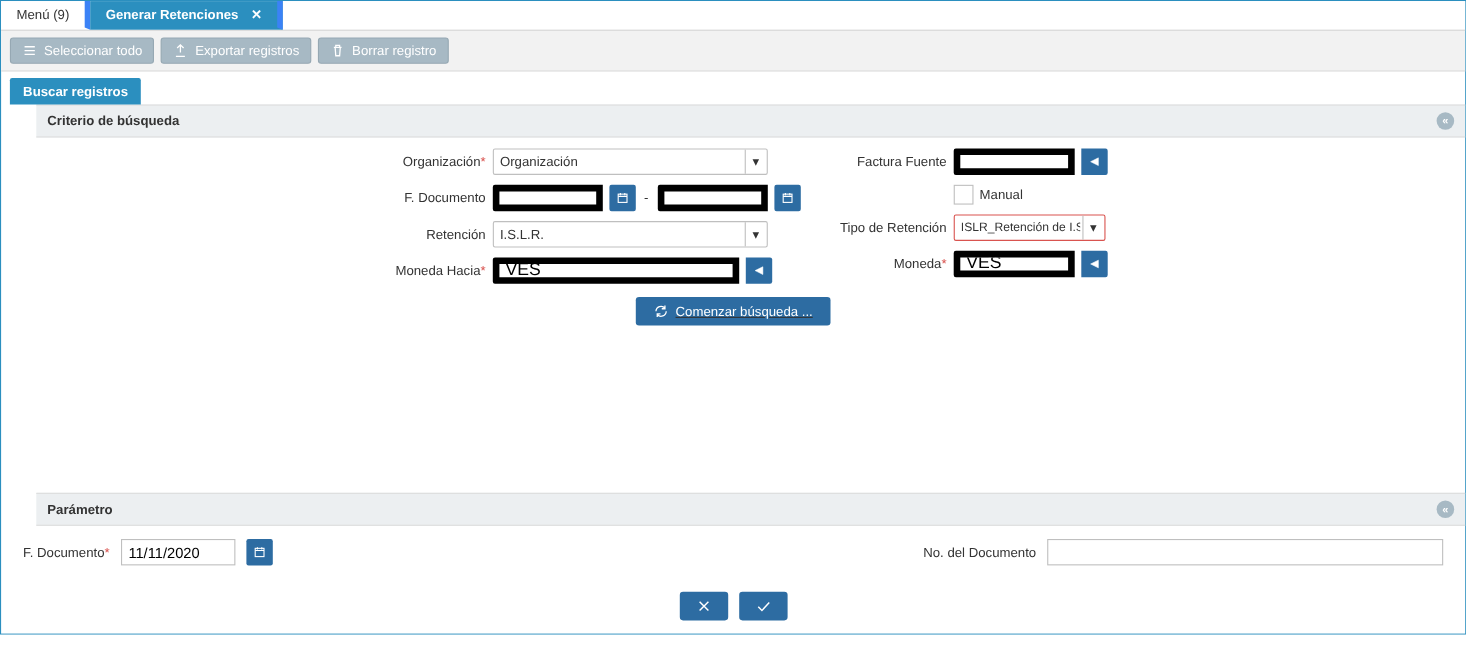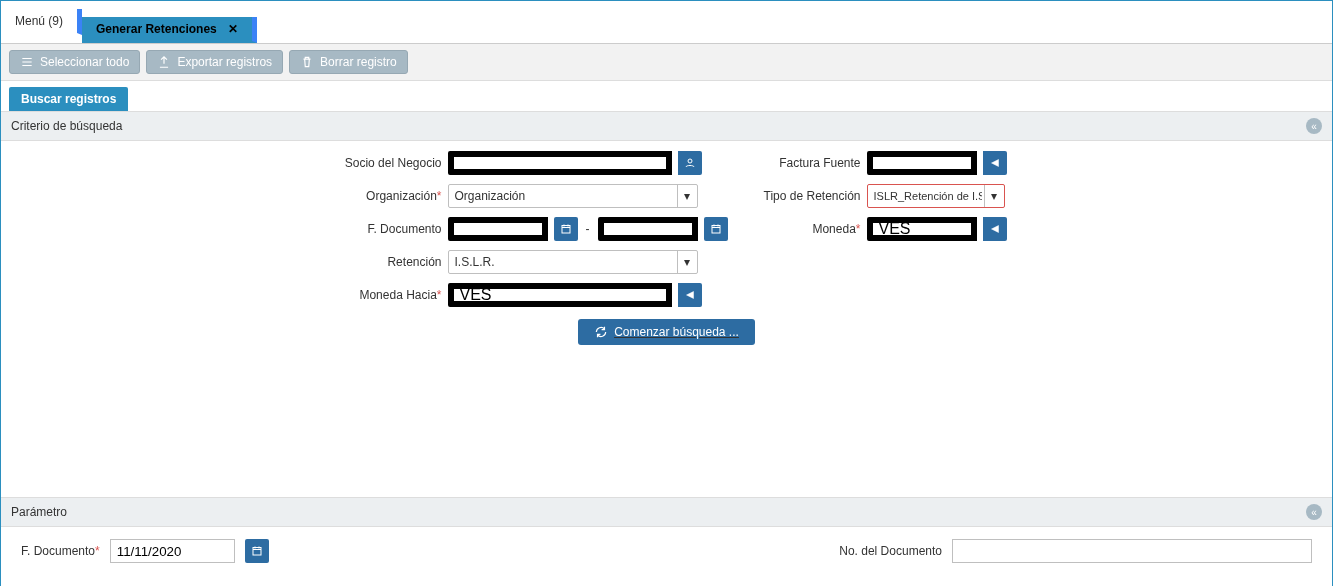--- a/index.html
+++ b/index.html
@@ -1,31 +1,31 @@
 <!DOCTYPE html>
 <html><head>
 <meta charset="utf-8">
 <style>
   * { box-sizing: border-box; margin: 0; padding: 0; font-family: Arial, Helvetica, sans-serif; }
   body { background: #fff; font-size: 12px; color: #333; }
   
   .app { width: 1333px; border: 1px solid #2b8fbf; }
   .tab-strip { display: flex; align-items: center; background: #fff; border-bottom: 1px solid #ccc; }
   .tab { padding: 5px 14px; font-size: 12px; border-right: 5px solid #3b82f6; border-bottom: 2px solid transparent; cursor: pointer; }
-  .tab.active { background: #2b8fbf; color: #000000; font-weight: bold; margin-top: 16px; }
+  .tab.active { background: #2b8fbf; color: #ffffff; font-weight: bold; }
   .tab .close { margin-left: 8px; font-weight: bold; }
   
   .toolbar { background: #f2f2f2; padding: 6px 8px; display: flex; gap: 6px; border-bottom: 1px solid #ddd; }
   .tbtn { display: inline-flex; align-items: center; gap: 6px; background: #a7b9c4; color: #fff; border: 1px solid #96a8b3; padding: 4px 10px; border-radius: 3px; cursor: pointer; font-size: 12px; }
   .tbtn svg { width: 14px; height: 14px; fill: #fff; stroke: #fff; }
   
   .sub-tab-row { padding: 6px 8px 0 8px; }
   .sub-tab { display: inline-block; background: #2b8fbf; color: #ffffff; padding: 5px 12px; font-size: 12px; font-weight: bold; border-radius: 2px 2px 0 0; }
   
-  .section-header { background: #eceff1; padding: 6px 10px; font-weight: normal; border-top: 1px solid #ddd; border-bottom: 1px solid #ddd; display: flex; justify-content: space-between; align-items: center; }
+  .section-header { background: #eceff1; padding: 6px 10px; font-weight: bold; border-top: 1px solid #ddd; border-bottom: 1px solid #ddd; display: flex; justify-content: space-between; align-items: center; margin-left: 32px; }
   .collapse-btn { width: 16px; height: 16px; background: #a7b9c4; border-radius: 50%; color: #fff; display: flex; align-items: center; justify-content: center; font-size: 10px; cursor: pointer; }
   
   .form-area { padding: 10px 0 0 0; }
   .form-grid { display: flex; justify-content: center; gap: 18px; margin: 0 auto; }
   .col { display: flex; flex-direction: column; gap: 9px; }
   .row { display: flex; align-items: center; gap: 6px; }
   .lbl { width: 115px; text-align: right; font-size: 12px; line-height: 13px; }
   .req::after { content: "*"; color: #d9534f; }
   
   .txt { height: 24px; border: 6px solid #000000; border-radius: 2px 0 0 2px; padding: 0 6px; font-size: 16px; }
@@ -46,21 +46,21 @@
   .primary-btn { display: inline-flex; align-items: center; gap: 6px; background: #2d6ca2; color: #fff; padding: 6px 16px; border-radius: 3px; cursor: pointer; margin: 12px auto; }
   .primary-btn svg { width: 14px; height: 14px; stroke: #fff; fill: none; }
   .center-row { display: flex; justify-content: center; text-decoration: underline; }
   
   .spacer { height: 140px; }
   
   .param-row { display: flex; justify-content: space-between; padding: 12px 20px 24px 20px; }
   .param-field { display: flex; align-items: center; gap: 10px; }
   .param-field .lbl2 { font-size: 12px; }
   .param-field .lbl2.req::after { content: "*"; color: #d9534f; }
-  .param-field input { height: 24px; border: 1px solid #bfbfbf; padding: 0 6px; width: 125px; }
+  .param-field input { height: 24px; border: 1px solid #bfbfbf; padding: 0 6px; width: 104px; }
   .param-field .doc-input { width: 360px; }
   
   .action-bar { display: flex; justify-content: center; gap: 10px; padding: 0 0 12px 0; }
   .act-btn { width: 44px; height: 26px; background: #2d6ca2; color: #fff; display: flex; align-items: center; justify-content: center; border-radius: 3px; cursor: pointer; }
   .act-btn svg { width: 16px; height: 16px; stroke: #fff; fill: none; stroke-width: 2; }
 
   .dash { padding: 0 2px; }
 </style>
 </head>
 <body>
@@ -103,30 +103,20 @@
   <div class="section-header">
     <span>Criterio de búsqueda</span>
     <span class="collapse-btn">«</span>
   </div>
 
   <div class="form-area">
     <div class="form-grid">
 
       <div class="col">
         <div class="row">
-          <div class="lbl">Socio del Negocio</div>
-          <input class="txt w" style="">
-          <div class="ico-btn">
-            <svg viewBox="0 0 24 24">
-                <circle cx="12" cy="8" r="4" fill="none" stroke-width="2"></circle>
-                <path d="M4 20c0-4 16-4 16 0" fill="none" stroke-width="2"></path>
-              </svg>
-          </div>
-        </div>
-        <div class="row">
           <div class="lbl req">Organización</div>
           <div class="sel">
             <span class="val">Organización</span>
             <span class="dd">▾</span>
           </div>
         </div>
         <div class="row">
           <div class="lbl">F. Documento</div>
           <input class="txt s" style="">
           <div class="ico-btn cal">
@@ -164,20 +154,25 @@
 
       <div class="col">
         <div class="row">
           <div class="lbl">Factura Fuente</div>
           <input class="txt s" style="width: 110px;">
           <div class="ico-btn">
             <svg viewBox="0 0 24 24">
                 <path d="M5 12l14-7v14z" fill="#fff"></path>
               </svg>
           </div>
+        </div>
+        <div class="row">
+          <div class="lbl"></div>
+          <span class="check"></span>
+          <span>Manual</span>
         </div>
         <div class="row">
           <div class="lbl">Tipo de Retención</div>
           <div class="sel red">
             <span class="val">ISLR_Retención de I.S.L.</span>
             <span class="dd">▾</span>
           </div>
         </div>
         <div class="row">
           <div class="lbl req">Moneda</div>

